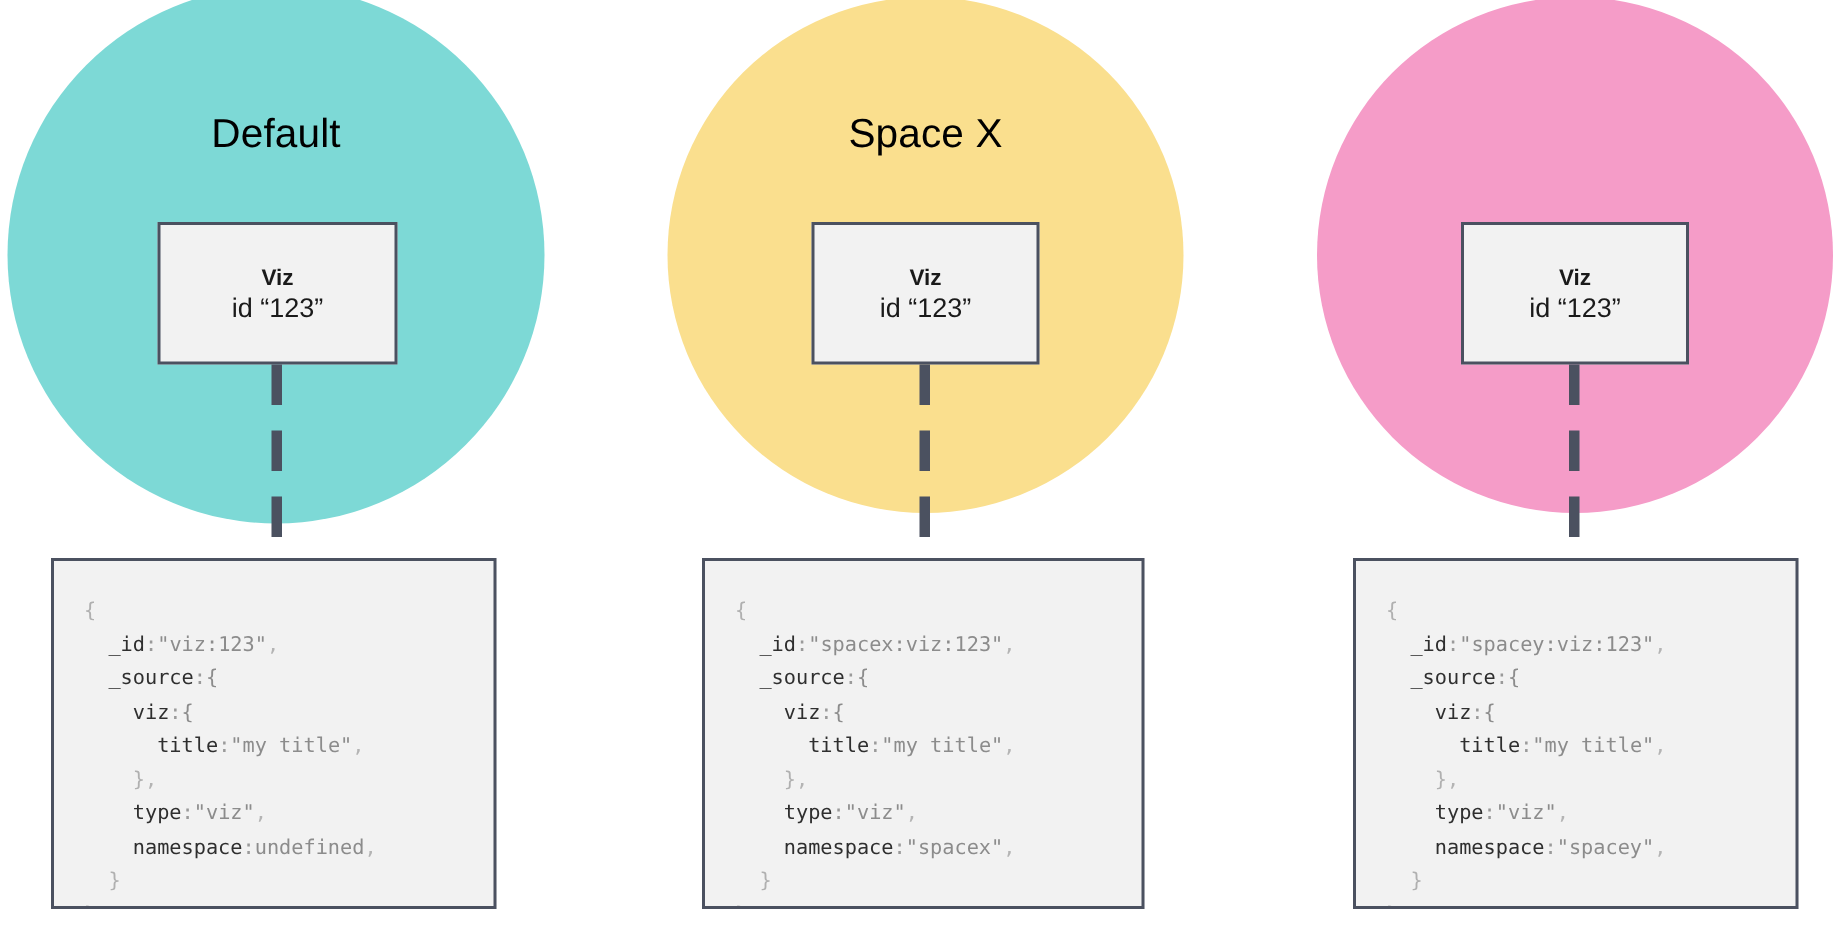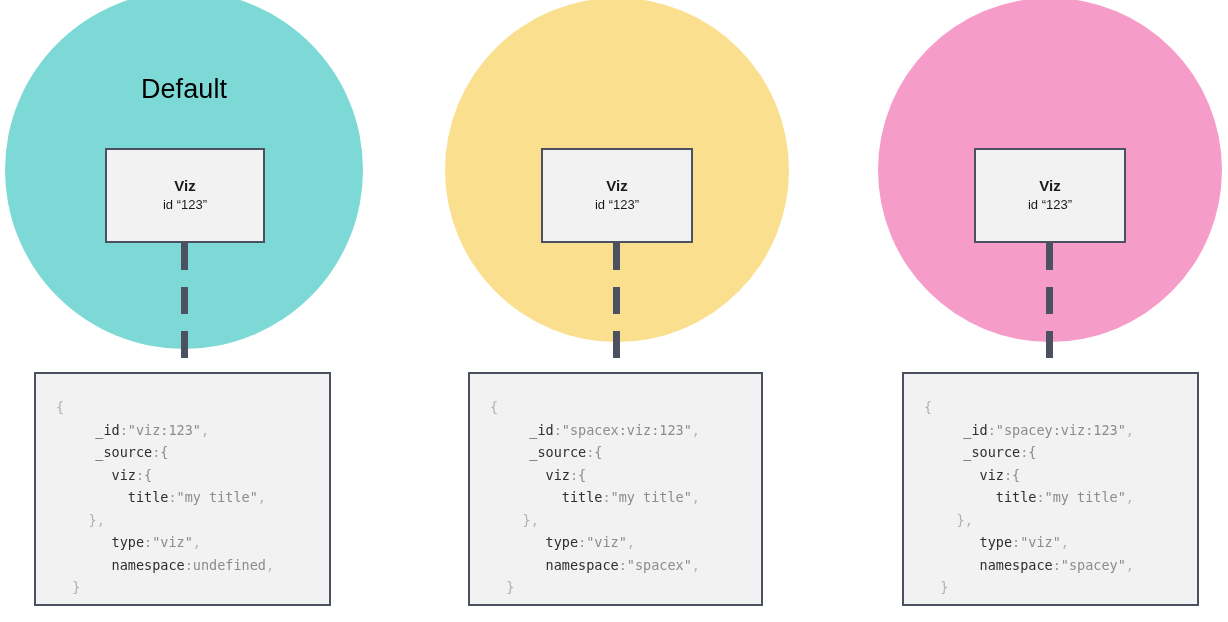--- a/index.html
+++ b/index.html
@@ -53,21 +53,21 @@
   }
   .viz-title {
     font-family: "Liberation Sans", sans-serif;
     font-size: 15px;
     font-weight: bold;
     color: #1a1a1a;
     line-height: 19px;
   }
   .viz-sub {
     font-family: "Liberation Sans", sans-serif;
-    font-size: 13px;
+    font-size: 18px;
     font-weight: normal;
     color: #1a1a1a;
     line-height: 20px;
   }
 
   
   .connector {
     position: absolute;
     width: 7px;
   }
@@ -90,21 +90,21 @@
     position: absolute;
     left: 20px;
     top: 22px;
     font-family: "DejaVu Sans Mono", monospace;
     font-size: 13.5px;
     line-height: 22.5px;
     white-space: pre;
   }
   .code-line { white-space: pre; }
   .tok-punc  { color: #b0b0b0; }
-  .tok-key   { color: #2f2f2f; margin-left: 23px; }
+  .tok-key   { color: #2f2f2f; }
   .tok-colon { color: #9a9a9a; }
   .tok-val   { color: #8c8c8c; }
   .tok-comma { color: #b4b4b4; }
 </style>
 </head>
 <body>
 
 <div class="stage">
     <div class="space-circle" style="left: 5px; top: -9px; width: 358px; height: 358px; background: rgb(125, 217, 214);"></div>
     <div class="space-title" style="left: 5px; top: 74px; width: 358px;">Default</div>
@@ -114,20 +114,21 @@
     </div>
     <div class="connector" style="left: 181px; top: 243px; height: 129px;">
       <div class="dash" style="top: 0px; height: 27px;"></div>
       <div class="dash" style="top: 44px; height: 27px;"></div>
       <div class="dash" style="top: 88px; height: 27px;"></div>
     </div>
     <div class="code-box" style="left: 34px; top: 372px; width: 297px; height: 234px;">
       <div class="code-inner"><div class="code-line"><span class="tok-punc">{</span></div><div class="code-line"><span class="tok-punc">  </span><span class="tok-key">_id</span><span class="tok-colon">:</span><span class="tok-val">"viz:123"</span><span class="tok-comma">,</span></div><div class="code-line"><span class="tok-punc">  </span><span class="tok-key">_source</span><span class="tok-colon">:</span><span class="tok-val">{</span></div><div class="code-line"><span class="tok-punc">    </span><span class="tok-key">viz</span><span class="tok-colon">:</span><span class="tok-val">{</span></div><div class="code-line"><span class="tok-punc">      </span><span class="tok-key">title</span><span class="tok-colon">:</span><span class="tok-val">"my title"</span><span class="tok-comma">,</span></div><div class="code-line"><span class="tok-punc">    </span><span class="tok-punc">}</span><span class="tok-comma">,</span></div><div class="code-line"><span class="tok-punc">    </span><span class="tok-key">type</span><span class="tok-colon">:</span><span class="tok-val">"viz"</span><span class="tok-comma">,</span></div><div class="code-line"><span class="tok-punc">    </span><span class="tok-key">namespace</span><span class="tok-colon">:</span><span class="tok-val">undefined</span><span class="tok-comma">,</span></div><div class="code-line"><span class="tok-punc">  </span><span class="tok-punc">}</span></div><div class="code-line"><span class="tok-punc">}</span></div></div>
     </div>
     <div class="space-circle" style="left: 445px; top: -2px; width: 344px; height: 344px; background: rgb(250, 223, 142);"></div>
+    <div class="space-title" style="left: 445px; top: 74px; width: 344px;">Space X</div>
     <div class="viz-box" style="left: 541px; top: 148px; width: 152px; height: 95px;">
       <div class="viz-title">Viz</div>
       <div class="viz-sub">id “123”</div>
     </div>
     <div class="connector" style="left: 613px; top: 243px; height: 129px;">
       <div class="dash" style="top: 0px; height: 27px;"></div>
       <div class="dash" style="top: 44px; height: 27px;"></div>
       <div class="dash" style="top: 88px; height: 27px;"></div>
     </div>
     <div class="code-box" style="left: 468px; top: 372px; width: 295px; height: 234px;">

